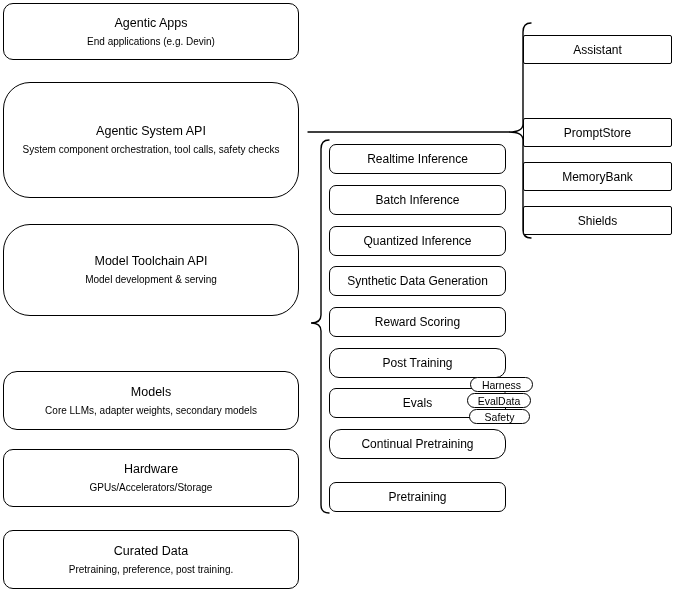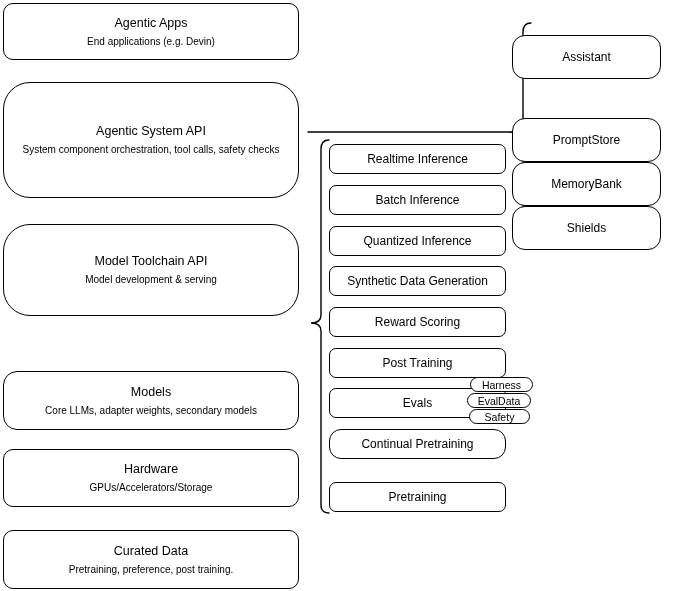--- a/index.html
+++ b/index.html
@@ -40,25 +40,25 @@
   .ln-4 { top:371px; height:59px;border-radius:14px; }
   .ln-5 { top:449px; height:58px; }
   .ln-6 { top:530px; height:59px; }
 
   .t { font-size:12.5px; line-height:15px; }
   .s { font-size:10px; line-height:12px; margin-top:5px; }
 
   
   .mid-node { left:329px; width:177px; height:30px; border-radius:7px; font-size:12px; }
   .mn-1 { top:144px; } .mn-2 { top:185px; } .mn-3 { top:226px; }
-  .mn-4 { top:266px; } .mn-5 { top:307px; } .mn-6 { top:348px; }
+  .mn-4 { top:266px; } .mn-5 { top:307px; } .mn-6 { top:348px;border-radius:10px; }
   .mn-7 { top:388px; } .mn-8 { top:429px;border-radius:12px; } .mn-9 { top:470px;margin-top:12px; }
 
   
-  .right-node { left:512px; width:149px; height:44px; border-radius:13px; font-size:12px; }
+  .right-node { left:523px; width:149px; height:29px; border-radius:2px; font-size:12px; }
   .rn-1 { top:35px; } .rn-2 { top:76px; } .rn-3 { top:118px; }
   .rn-4 { top:162px; } .rn-5 { top:206px; }
 
   
   .pill {
     position:absolute;
     background:#ffffff;
     border:1.3px solid #000;
     border-radius:8px;
     height:15px;

